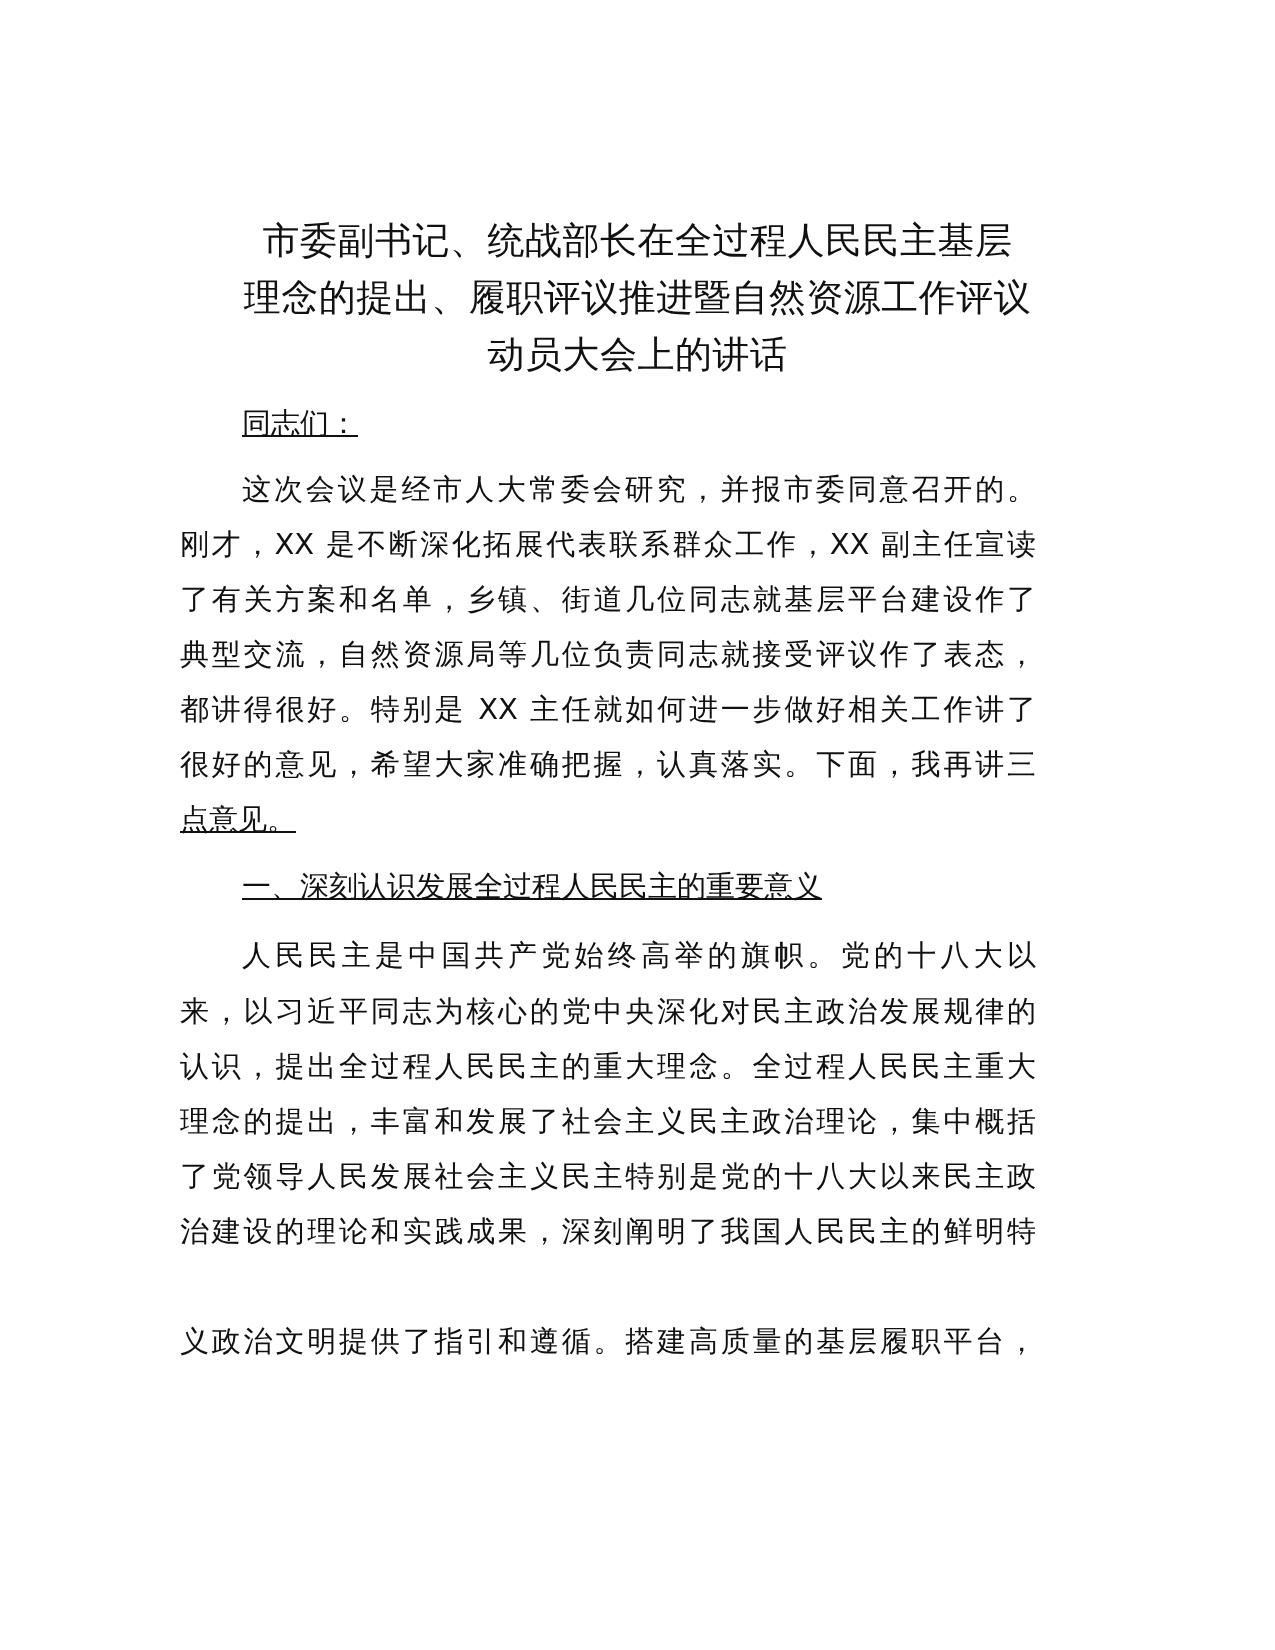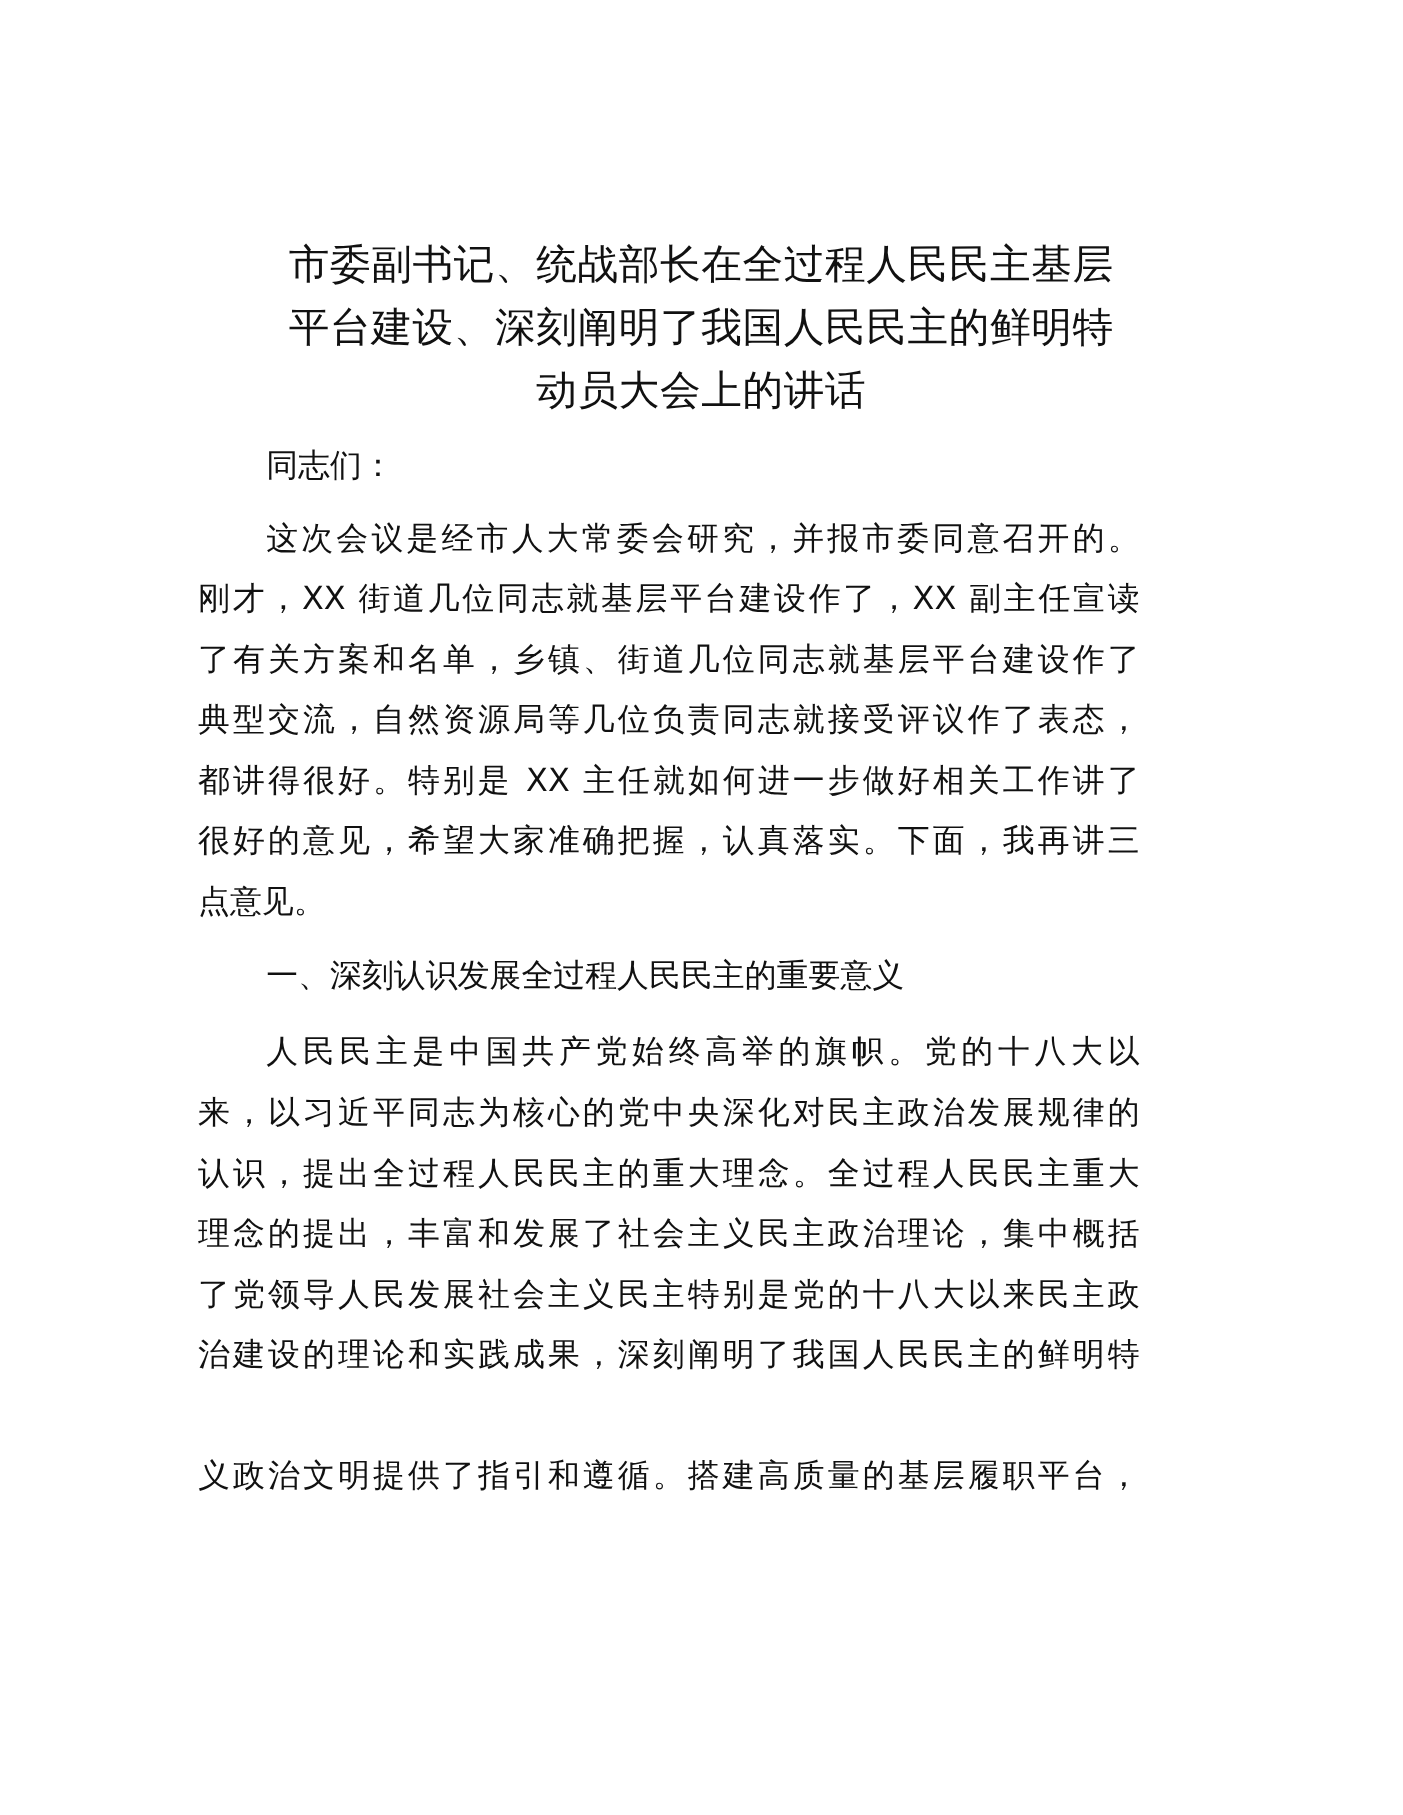--- a/index.html
+++ b/index.html
@@ -11,36 +11,36 @@
   .title {
     position: absolute; left: 150px; width: 975px; top: 212px;
     text-align: center; font-size: 37px; line-height: 57px; letter-spacing: 0.5px;
   }
   .title-line { display: block; white-space: nowrap; }
   .body-line {
     position: absolute; left: 180px; width: 856px; font-size: 29px;
     line-height: 40px; white-space: nowrap; text-align: justify; text-align-last: justify;
   }
   .body-line.indent { padding-left: 62px; width: 794px; }
-  .body-line.last { text-align-last: left; }
+  .body-line.last { text-align-last: left; text-decoration: underline; }
 </style>
 </head>
 <body>
 
 <div class="page">
   <div class="title">
     <span class="title-line">市委副书记、统战部长在全过程人民民主基层</span>
-    <span class="title-line">平台建设、深刻阐明了我国人民民主的鲜明特</span>
+    <span class="title-line">理念的提出、履职评议推进暨自然资源工作评议</span>
     <span class="title-line">动员大会上的讲话</span>
   </div>
 
   <div class="body-line indent last" style="top:403px">同志们：</div>
 
   <div class="body-line indent" style="top:469px">这次会议是经市人大常委会研究，并报市委同意召开的。</div>
-  <div class="body-line" style="top:524px">刚才，XX 街道几位同志就基层平台建设作了，XX 副主任宣读</div>
+  <div class="body-line" style="top:524px">刚才，XX 是不断深化拓展代表联系群众工作，XX 副主任宣读</div>
   <div class="body-line" style="top:579px">了有关方案和名单，乡镇、街道几位同志就基层平台建设作了</div>
   <div class="body-line" style="top:634px">典型交流，自然资源局等几位负责同志就接受评议作了表态，</div>
   <div class="body-line" style="top:744px">很好的意见，希望大家准确把握，认真落实。下面，我再讲三</div>
   <div class="body-line" style="top:689px">都讲得很好。特别是 XX 主任就如何进一步做好相关工作讲了</div>
   <div class="body-line last" style="top:799px">点意见。</div>
 
   <div class="body-line indent last" style="top:866px">一、深刻认识发展全过程人民民主的重要意义</div>
 
   <div class="body-line indent" style="top:935px">人民民主是中国共产党始终高举的旗帜。党的十八大以</div>
   <div class="body-line" style="top:991px">来，以习近平同志为核心的党中央深化对民主政治发展规律的</div>

